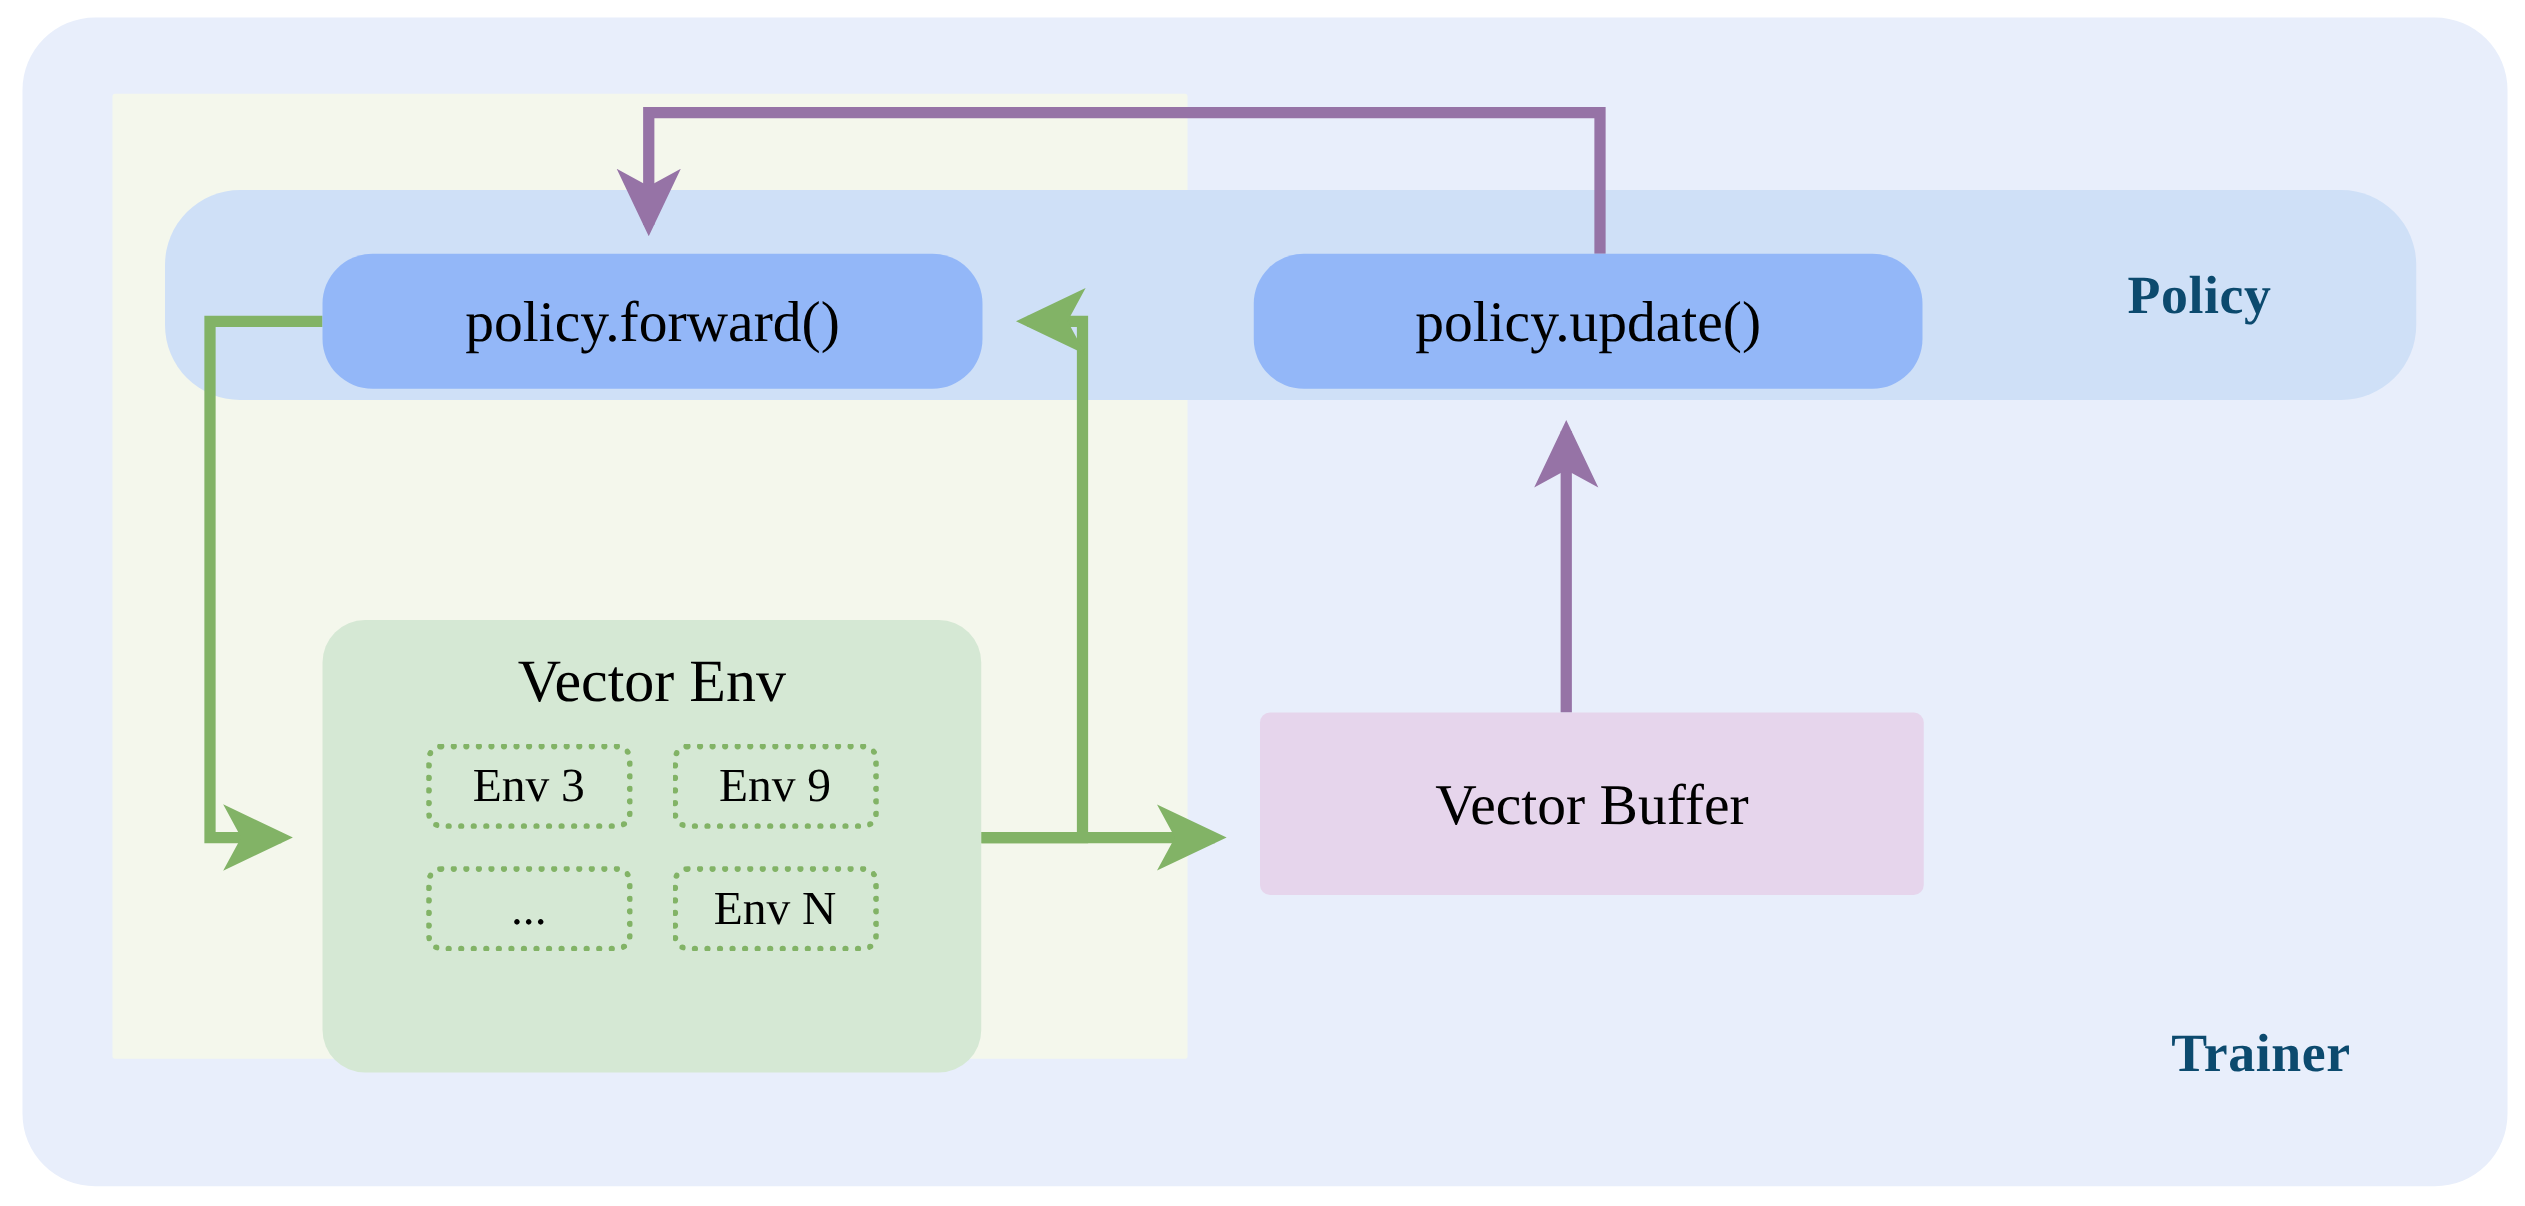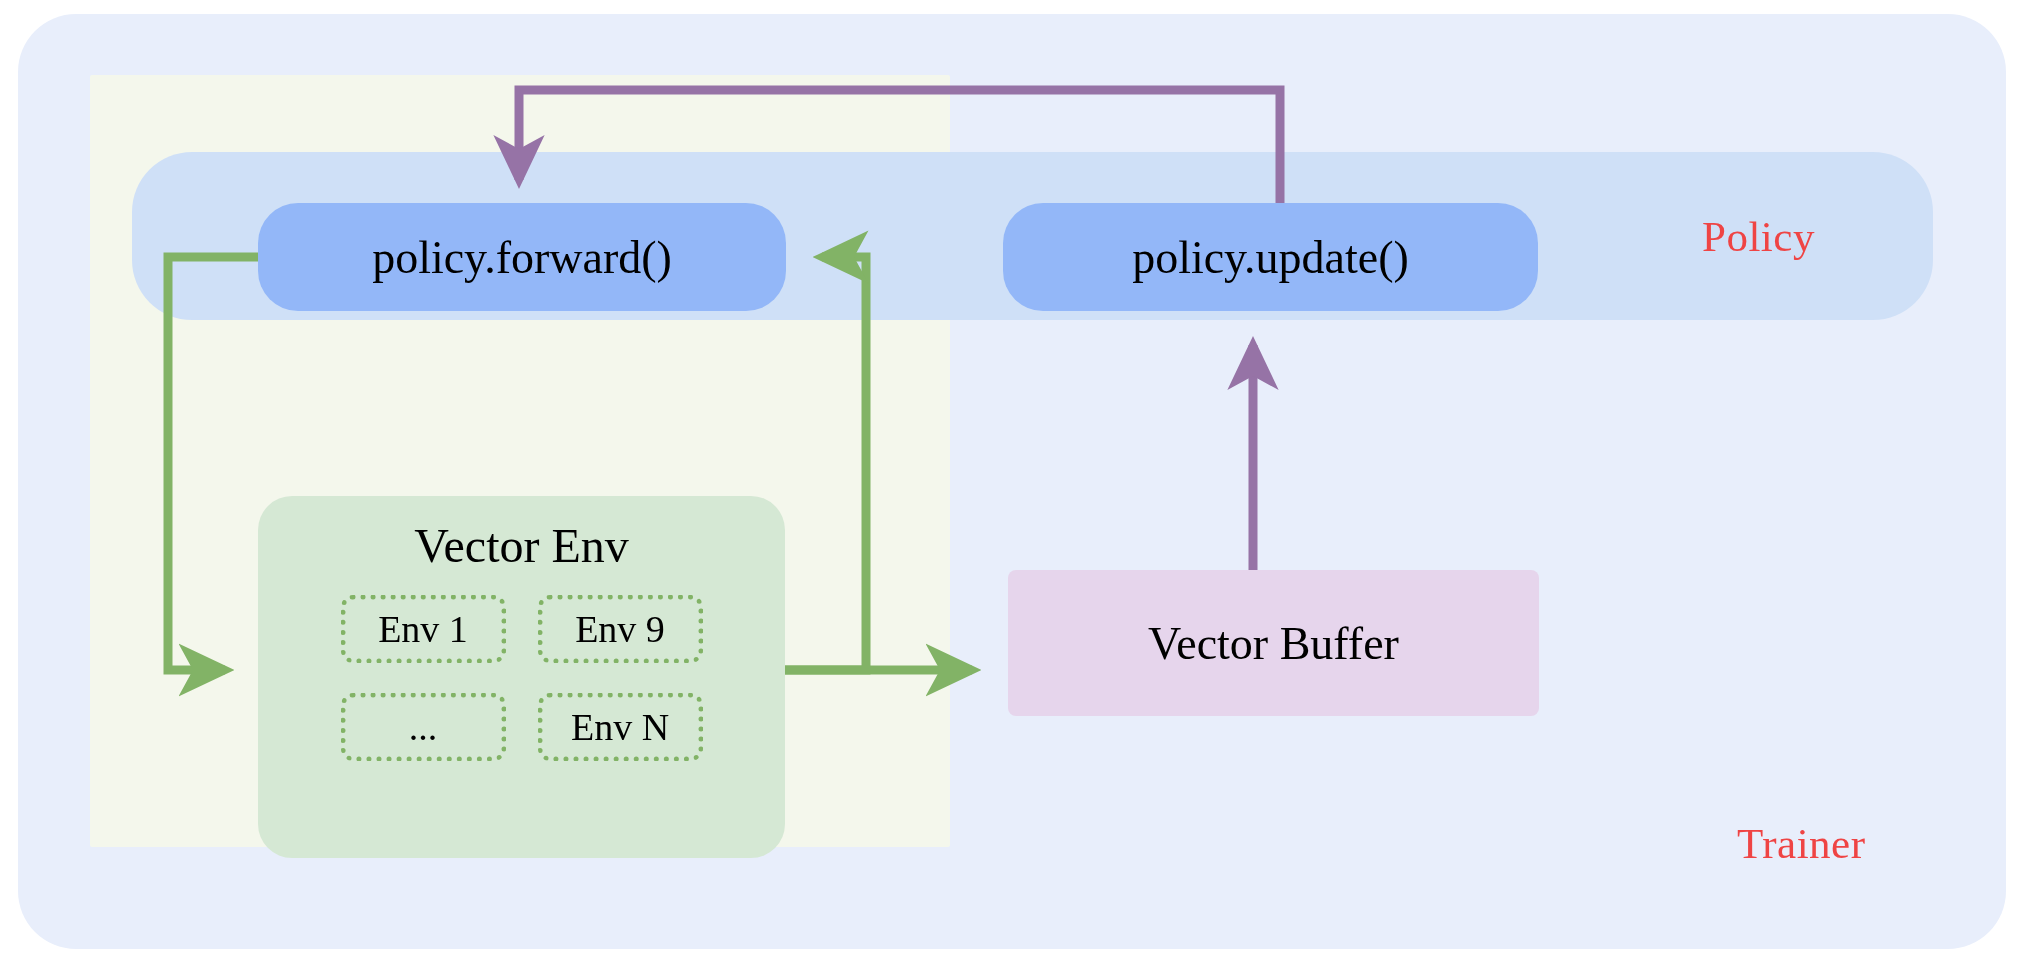--- a/index.html
+++ b/index.html
@@ -44,22 +44,22 @@
     width: 1801px;
     height: 168px;
     background: #cfe0f7;
     border-radius: 60px;
   }
 
   
   .caption {
     position: absolute;
     font-family: "Liberation Serif", serif;
-    font-weight: normal;
-    color: #ef4444;
+    font-weight: bold;
+    color: #0c4a6e;
     white-space: nowrap;
     font-size: 43px;
     letter-spacing: 0.5px;
   }
   .caption-policy  { left: 1702px; top: 212px; }
   .caption-collector { left: 1280px; top: 800px; }
   .caption-trainer { left: 1737px; top: 800px; margin-top: 19px; }
 
   
   .node {
@@ -190,21 +190,21 @@
   </div>
 
   <div class="node node-update">
     <span>policy.update()</span>
   </div>
 
   <div class="node node-vecenv">
     <div class="vecenv-title">Vector Env</div>
     <div class="vecenv-grid">
       <div class="env-cell">
-        <span>Env 1</span>
+        <span>Env 3</span>
       </div>
       <div class="env-cell">
         <span>Env 9</span>
       </div>
       <div class="env-cell">
         <span>...</span>
       </div>
       <div class="env-cell">
         <span>Env N</span>
       </div>

